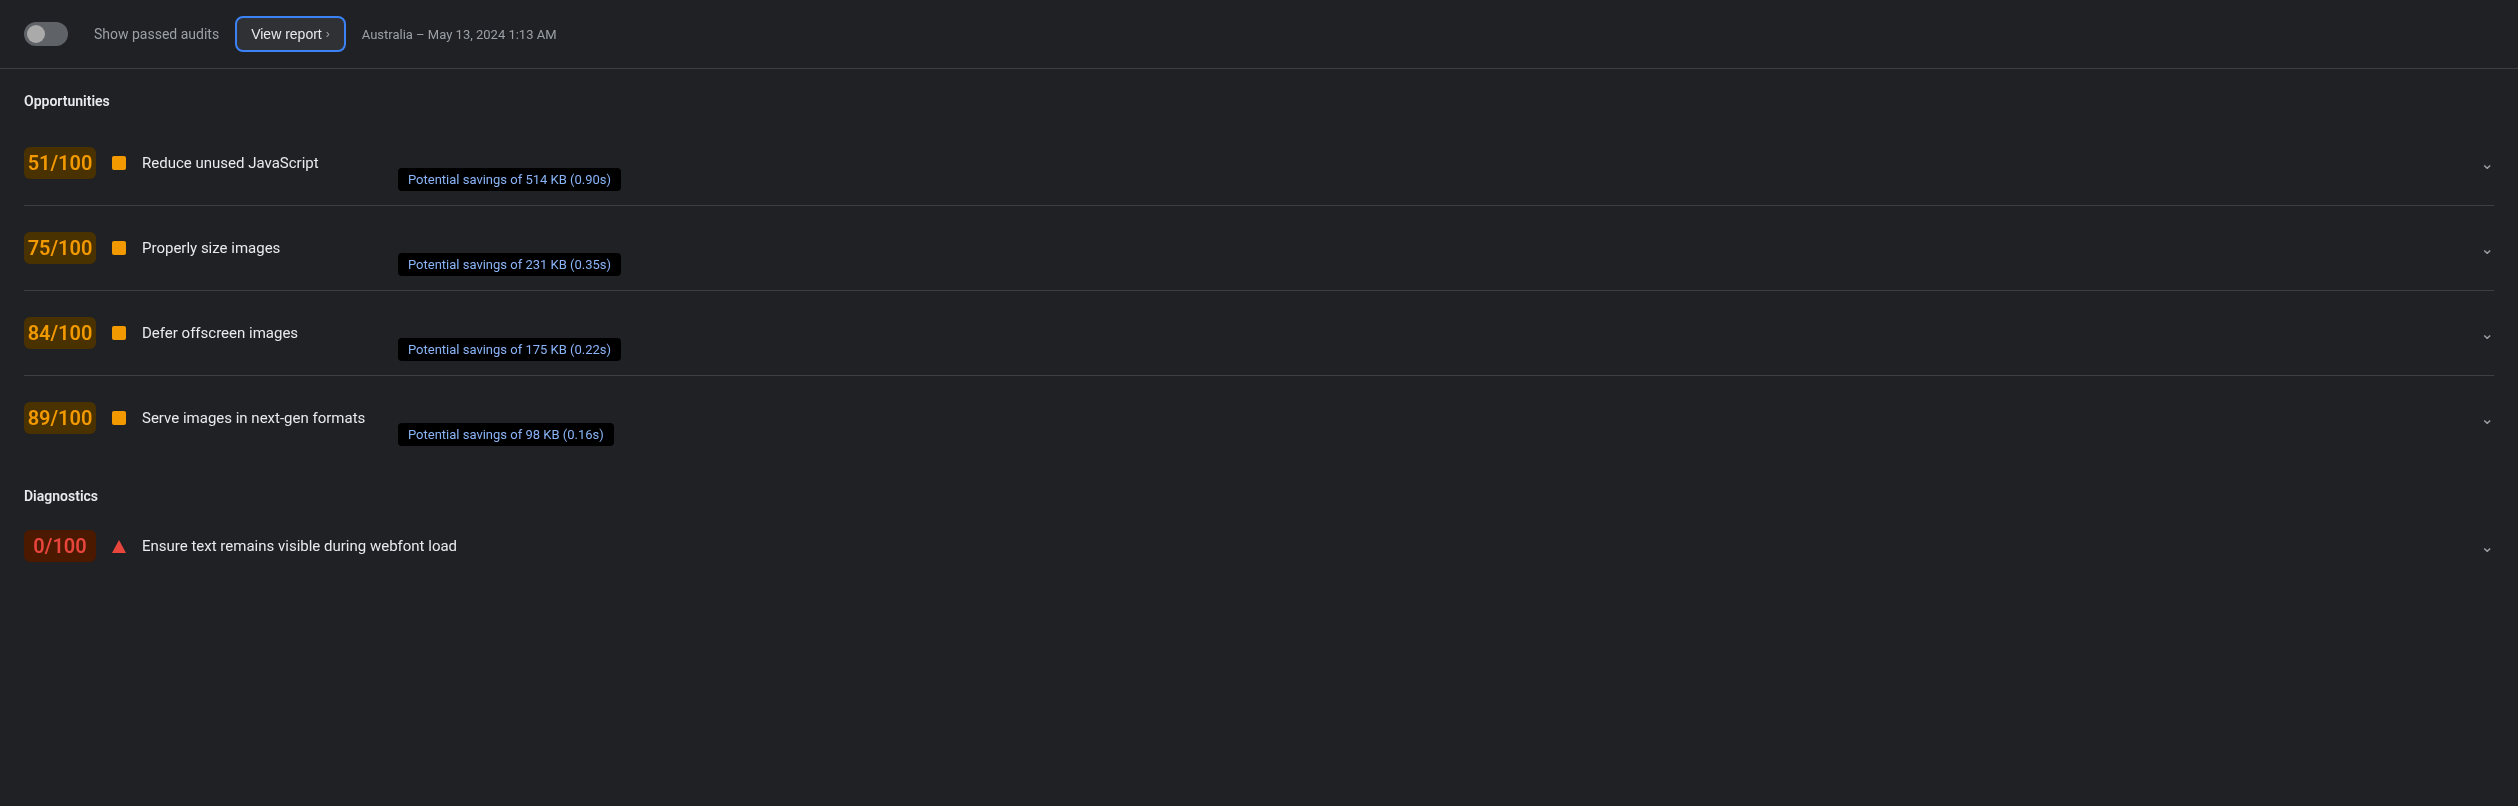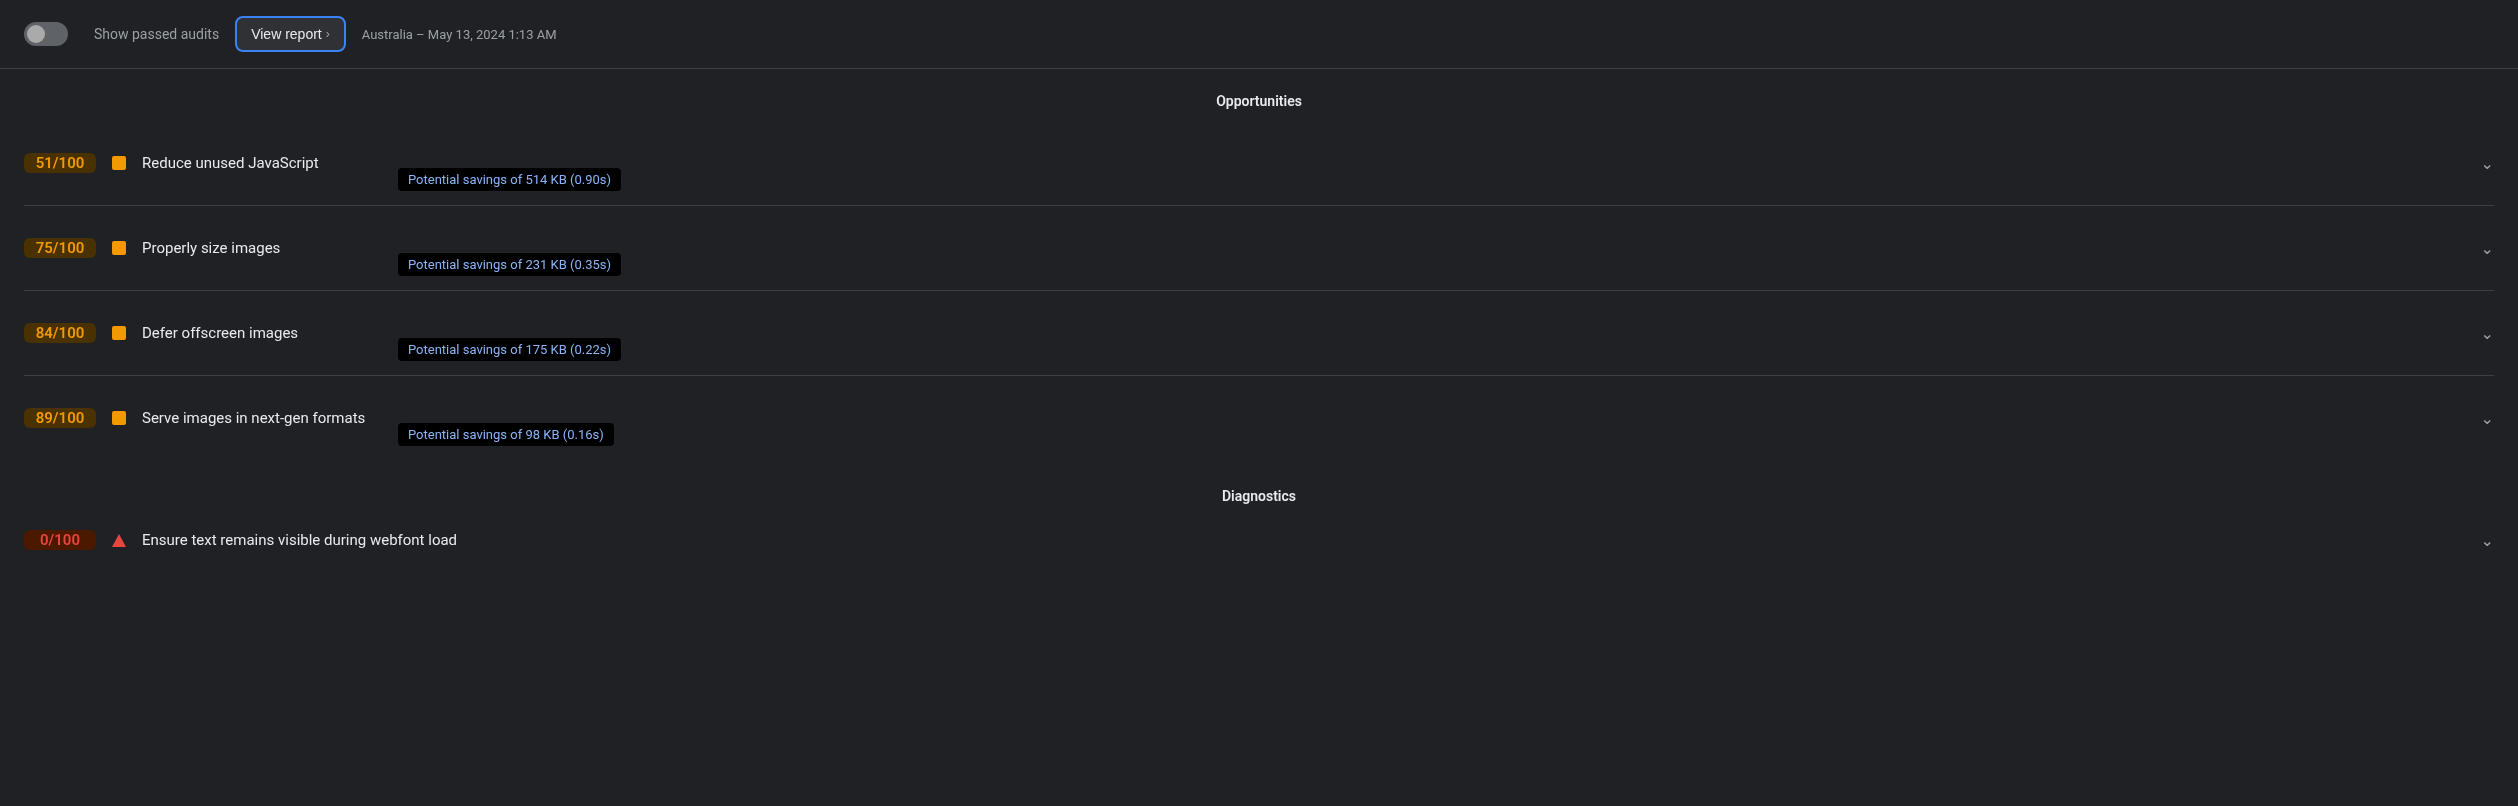--- a/index.html
+++ b/index.html
@@ -80,41 +80,40 @@
       white-space: nowrap;
     }
     .content {
       padding: 24px 24px;
     }
     .section-title {
       font-size: 14px;
       font-weight: 600;
       color: #e8eaed;
       margin-bottom: 12px;
-      text-align: center;
     }
     .audit-row {
       display: flex;
       align-items: center;
       padding: 14px 0;
       border-bottom: 1px solid #3c4043;
       gap: 16px;
       cursor: pointer;
     }
     .audit-row:last-child {
       border-bottom: none;
     }
     .score-badge {
       min-width: 72px;
-      height: 20px;
+      height: 32px;
       border-radius: 6px;
       display: flex;
       align-items: center;
       justify-content: center;
-      font-size: 15px;
+      font-size: 20px;
       font-weight: 600;
     }
     .score-badge.orange {
       background-color: #4a3200;
       color: #f29900;
     }
     .score-badge.red {
       background-color: #4a1900;
       color: #e8453c;
     }

